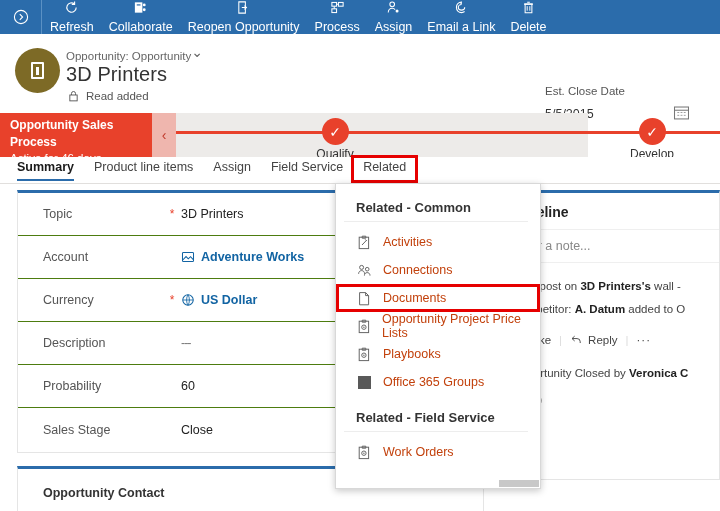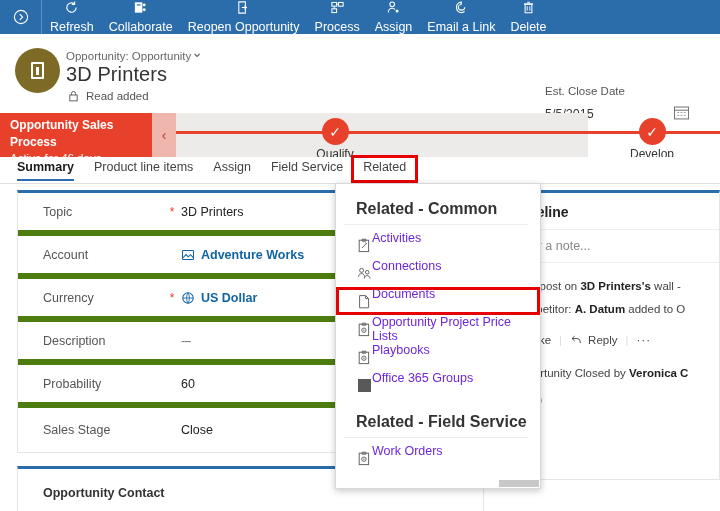--- a/index.html
+++ b/index.html
@@ -100,21 +100,21 @@
   .tab.active::after {
     content: ""; position: absolute; left: 17px; right: 10px; bottom: 0; height: 2px; background: #2b6cab;
   }
   .tab.boxed { outline: 3px solid #e60000; outline-offset: -1px; }
 
   
   .card-form {
     position: absolute; left: 17px; top: 190px; width: 467px; height: 263px;
     background: #fff; border: 1px solid #e5e5e5; border-top: 3px solid #2b6cab;
   }
-  .frow { display: flex; align-items: center; height: 43px; border-bottom: 6px solid #4d7c0f; }
+  .frow { display: flex; align-items: center; height: 43px; border-bottom: 1px solid #4d7c0f; }
   .frow:last-child { border-bottom: none; }
   .flabel { width: 145px; padding-left: 25px; font-size: 12.5px; color: #555; }
   .freq { width: 18px; color: #e8412b; font-size: 12px; text-align: center; }
   .fval { font-size: 12.5px; color: #222; display: flex; align-items: center; gap: 6px; }
   .fval.link { color: #1264a3; font-weight: bold; }
   .fval.dim { color: #777; letter-spacing: -1px; }
 
   .card-contact {
     position: absolute; left: 17px; top: 466px; width: 467px; height: 60px;
     background: #fff; border: 1px solid #e5e5e5; border-top: 3px solid #2b6cab;
@@ -143,26 +143,26 @@
   .tl-post2 { padding: 16px 12px 0 14px; }
   .tl-amount { font-size: 12px; color: #444; padding: 9px 0 0 14px; }
 
   
   .flyout {
     position: absolute; left: 335px; top: 183px; width: 206px; height: 306px;
     background: #fff; border: 1px solid #d8d8d8;
     box-shadow: 0 2px 7px rgba(0,0,0,0.22); z-index: 40;
   }
   .fly-group {
-    font-size: 16px; color: #333; font-weight: bold; padding: 16px 0 6px 20px;
+    font-size: 13px; color: #333; font-weight: bold; padding: 16px 0 6px 20px;
     border-bottom: 1px solid #ededed; margin: 0 12px 0 8px; padding-left: 12px;
   }
   .fly-item {
-    display: flex; height: 28px; padding-left: 20px;
-    font-size: 12.5px; color: #6d28d9; position: relative;
+    display: flex; align-items: center; gap: 11px; height: 28px; padding-left: 20px;
+    font-size: 12.5px; color: #c2410c; position: relative;
   }
   .fly-item.boxed { outline: 3px solid #e60000; outline-offset: -3px; }
   .fly-icon { width: 16px; display: flex; align-items: center; justify-content: center; color: #666; }
   .sq-icon { width: 13px; height: 13px; background: #595959; display: block; }
   .fly-gap { height: 6px; }
   .scroll-th {
     position: absolute; right: 1px; bottom: 1px; width: 40px; height: 7px; background: #c8c8c8;
   }
 </style>
 </head>

